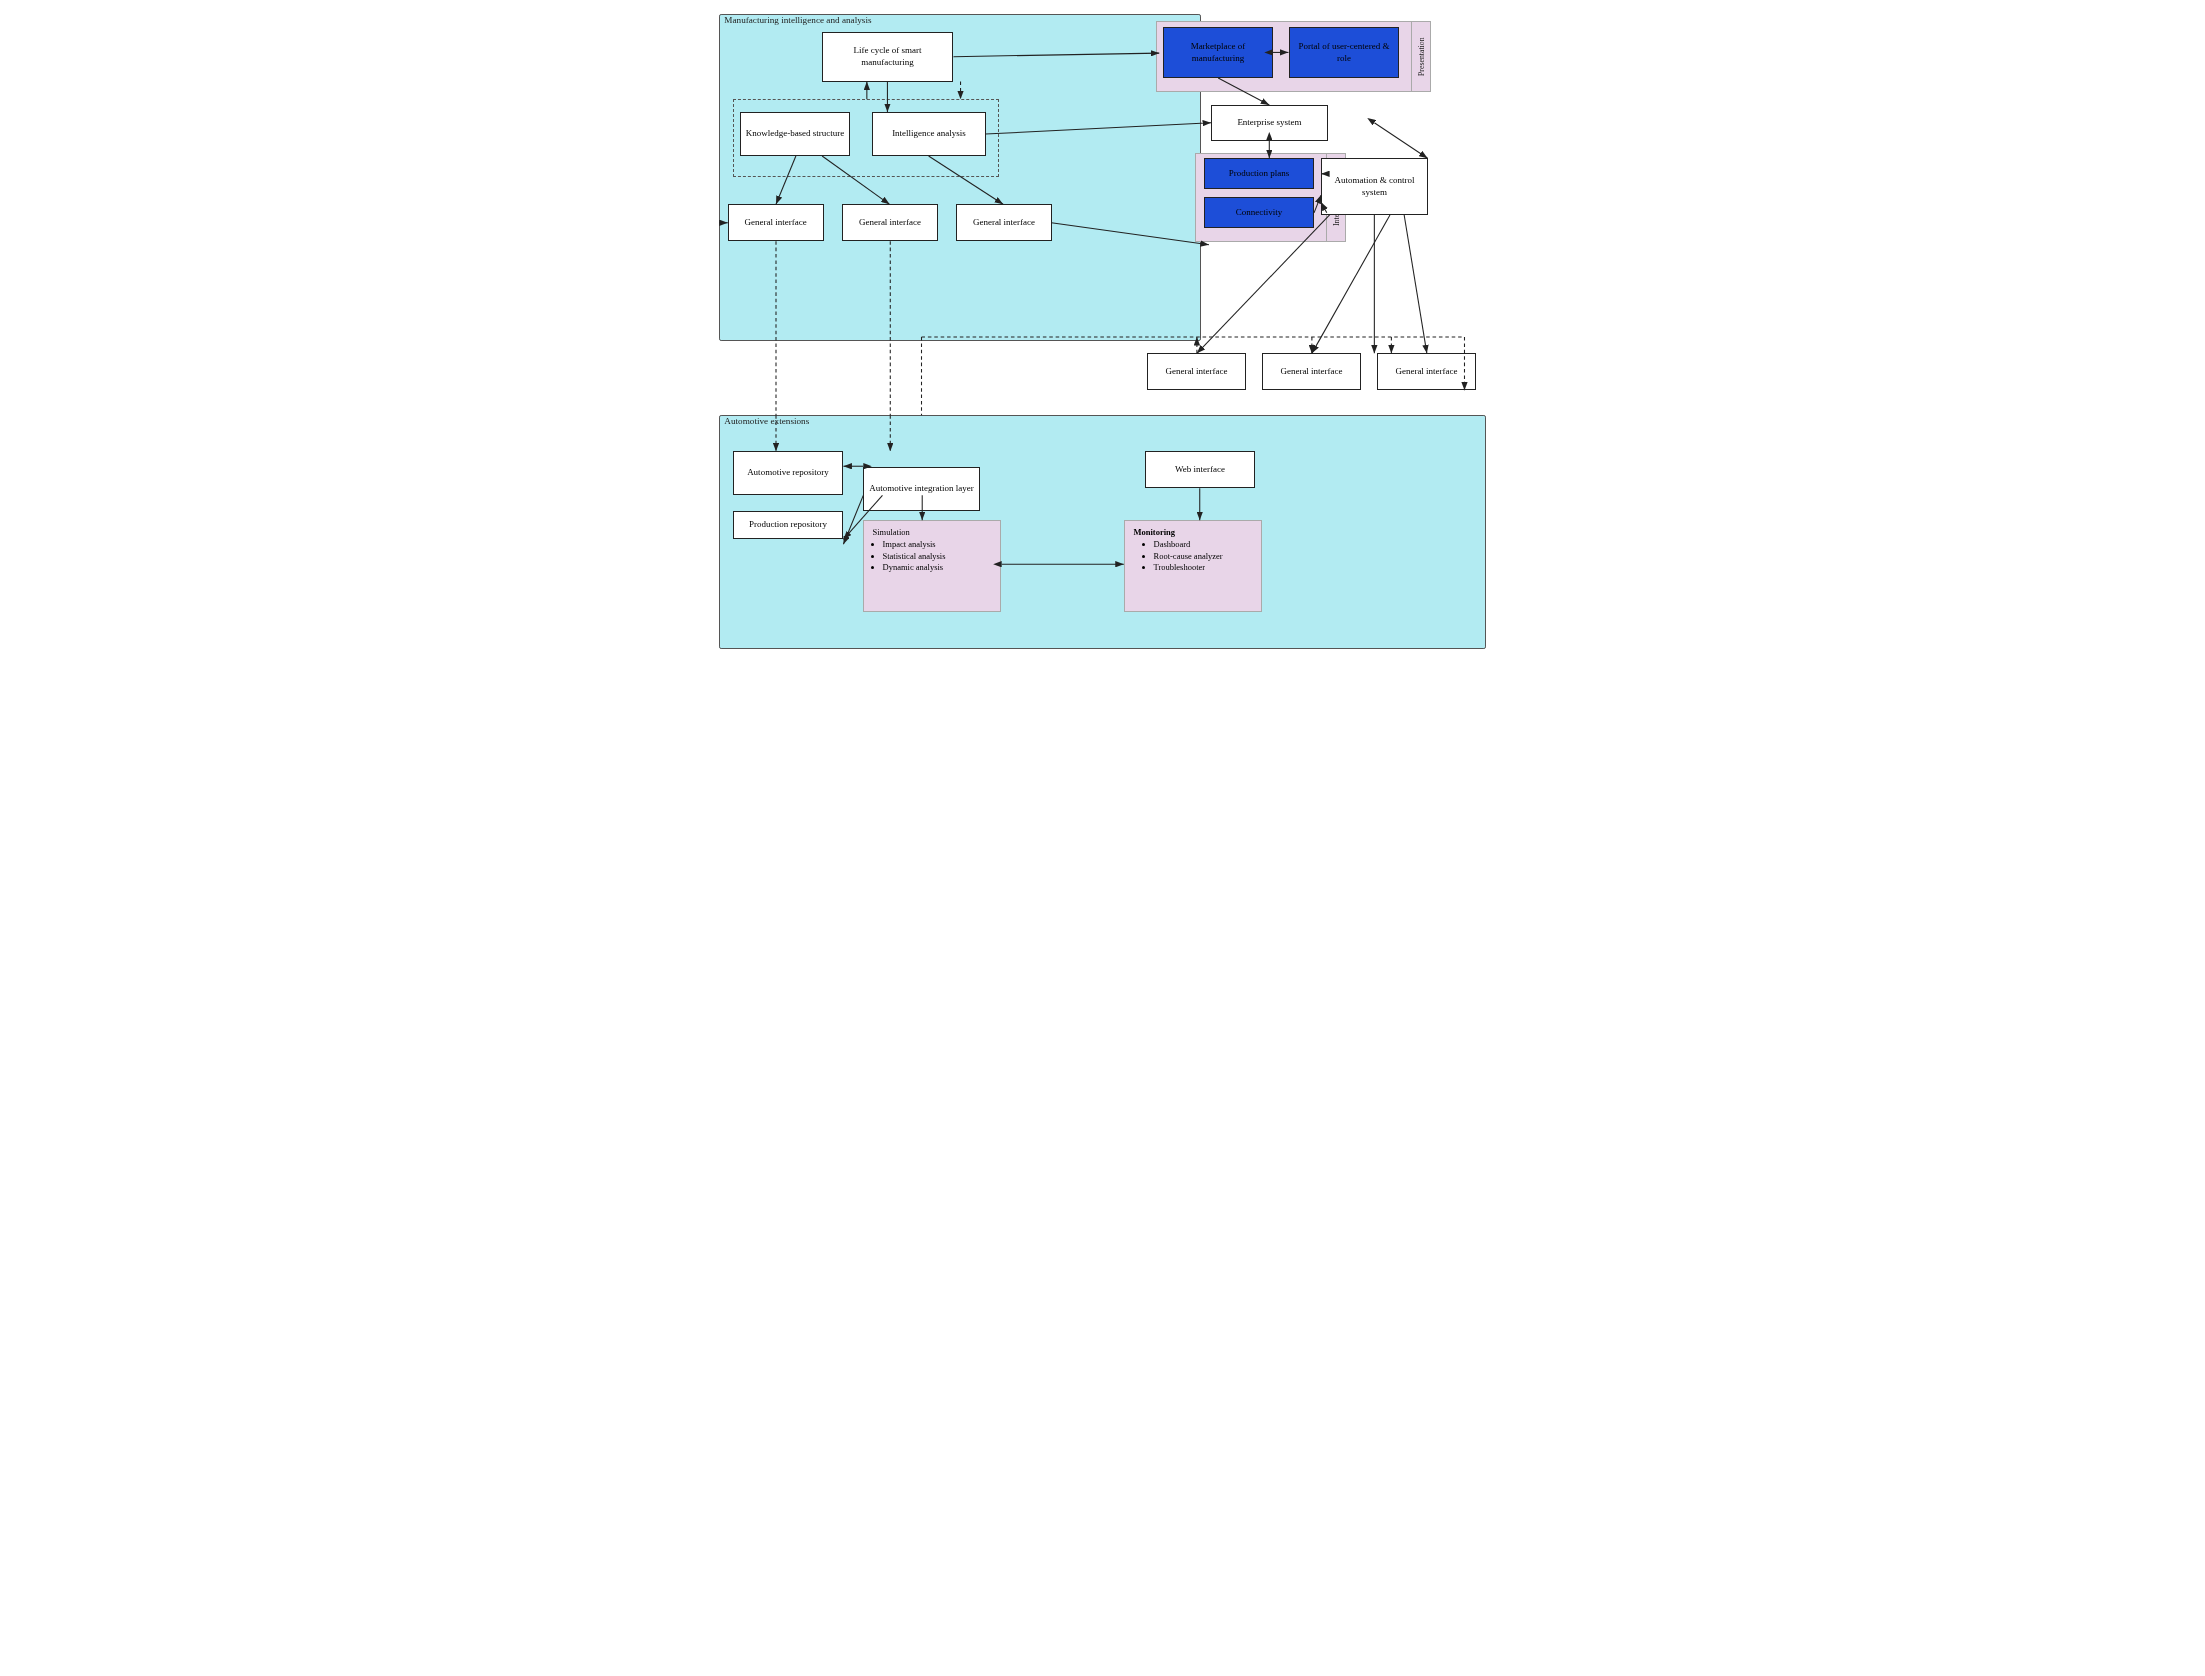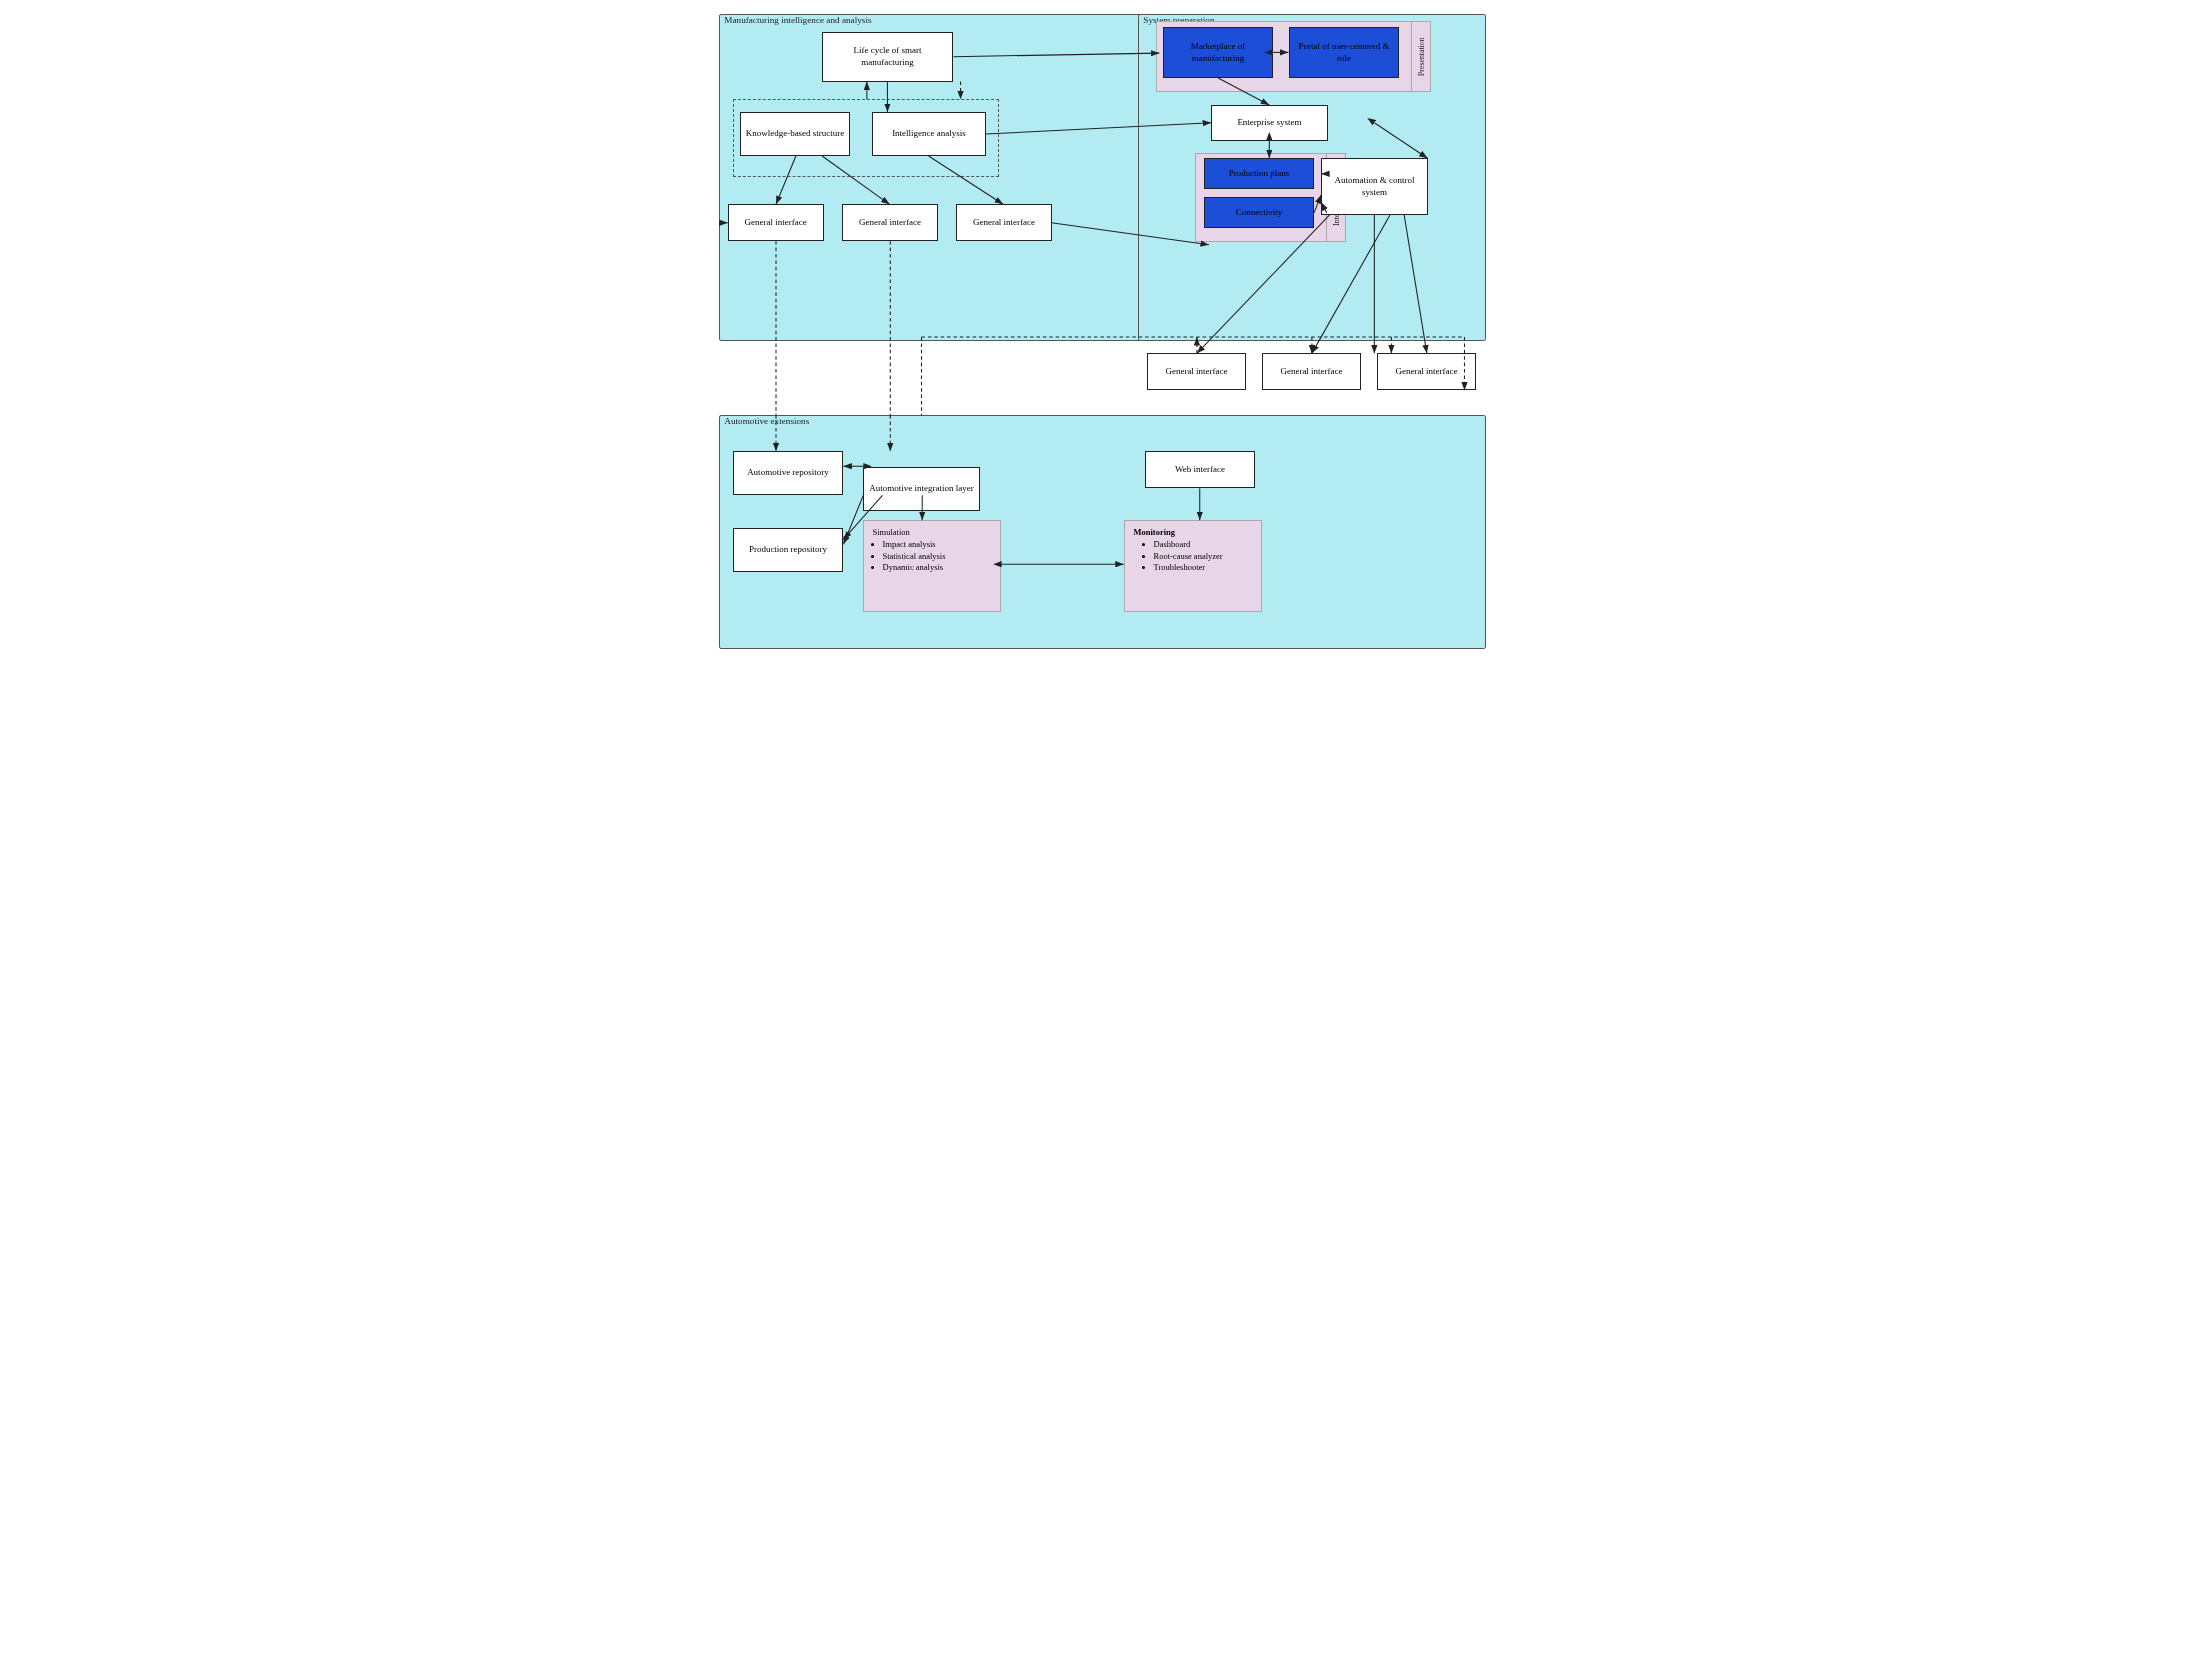--- a/index.html
+++ b/index.html
@@ -146,23 +146,20 @@
 </head>
 <body>
 
 <div class="diagram-container">
   <div class="diagram-wrapper">
 
     <div class="section-mia" style="left:7px; top:7px; width:482px; height:327px;">
       <span class="section-label">Manufacturing intelligence and analysis</span>
     </div>
 
-    <div class="section-sp" style="left:426px; top:7px; width:348px; height:327px;">
-      <span class="section-label">System preparation</span>
-    </div>
 
     <div class="section-ae" style="left:7px; top:408px; width:767px; height:234px;">
       <span class="section-label">Automotive extensions</span>
     </div>
 
     <div class="dashed-region" style="left:21px; top:92px; width:266px; height:78px;"></div>
 
     <div style="position:absolute; background:#e8d5e8; border:0.7px solid #aaa; left:444px; top:14px; width:259px; height:71px;"></div>
 
     <div style="position:absolute; background:#e8d5e8; border:0.7px solid #aaa; left:483px; top:146px; width:135px; height:89px;"></div>
@@ -196,21 +193,21 @@
     <div class="box" style="left:609px; top:151px; width:107px; height:57px;">Automation &amp; control system</div>
 
     <div class="box" style="left:435px; top:346px; width:99px; height:37px;">General interface</div>
 
     <div class="box" style="left:550px; top:346px; width:99px; height:37px;">General interface</div>
 
     <div class="box" style="left:665px; top:346px; width:99px; height:37px;">General interface</div>
 
     <div class="box" style="left:21px; top:444px; width:110px; height:44px;">Automotive repository</div>
 
-    <div class="box" style="left:21px; top:521px; width:110px; height:44px;text-align:center;">Production repository</div>
+    <div class="box" style="left:21px; top:504px; width:110px; height:28px;text-align:center;">Production repository</div>
 
     <div class="box" style="left:151px; top:460px; width:117px; height:44px;">Automotive integration layer</div>
 
     <div class="box" style="left:433px; top:444px; width:110px; height:37px;">Web interface</div>
 
     <div class="sim-box" style="left:151px; top:513px; width:138px; height:92px;">
       <div style="font-weight:normal; margin-bottom:2.8px;">Simulation</div>
       <ul>
         <li>Impact analysis</li>
         <li>Statistical analysis</li>

